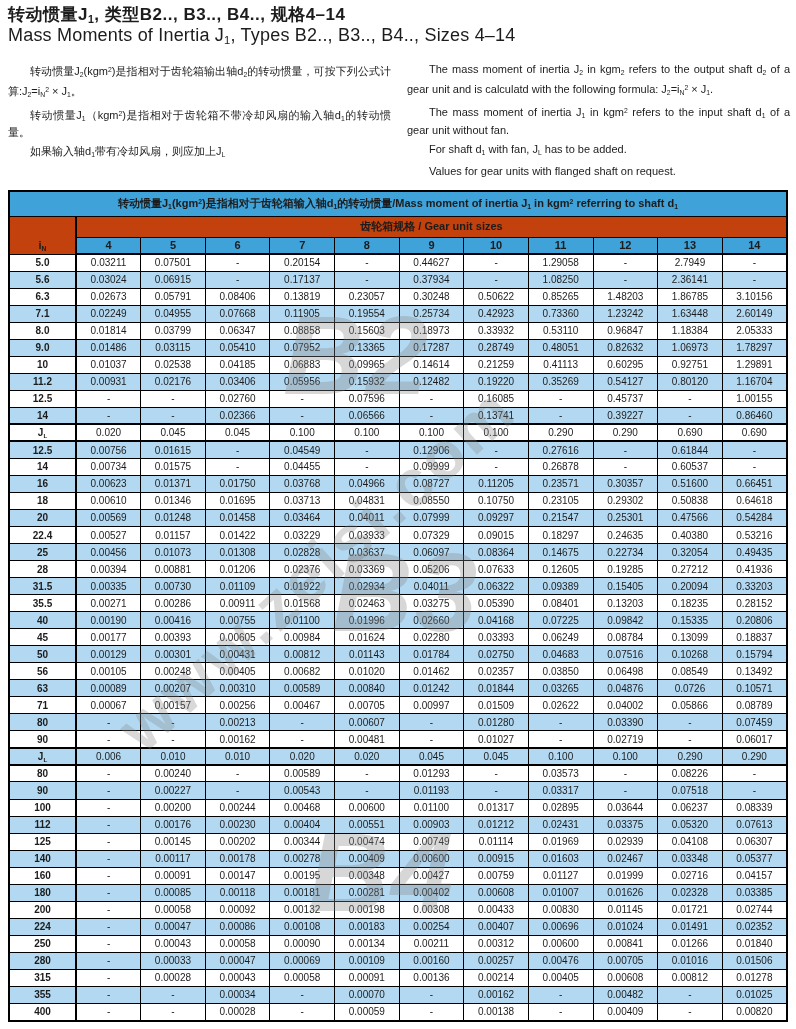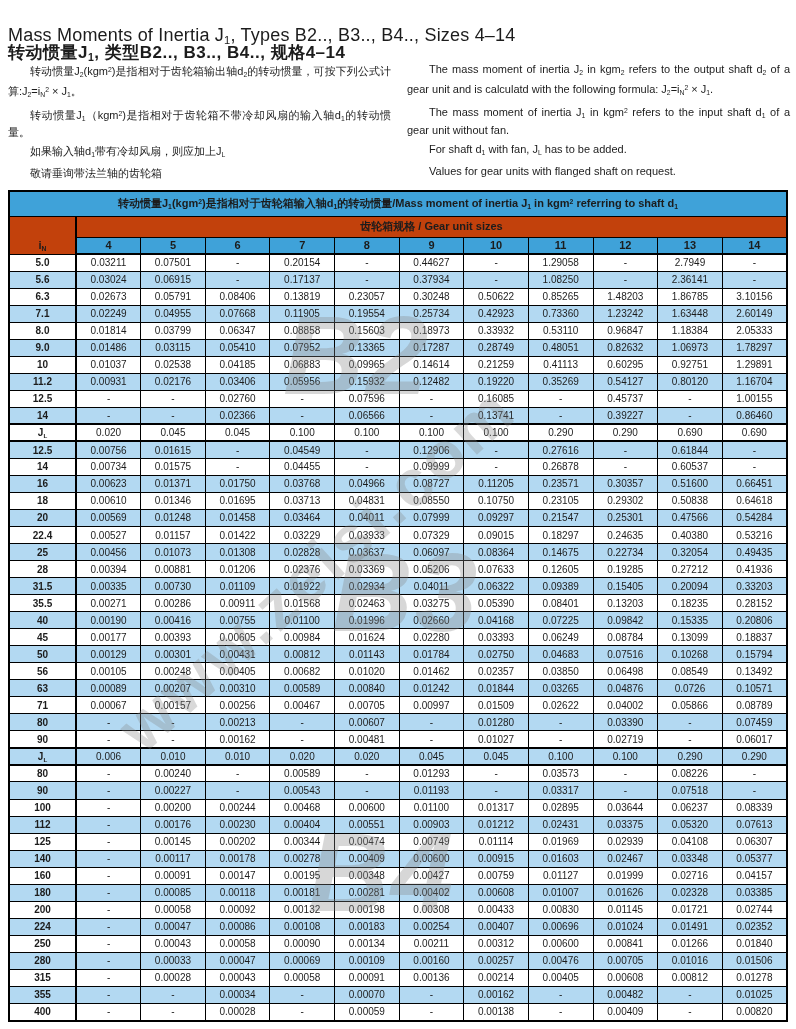--- a/index.html
+++ b/index.html
@@ -11,21 +11,20 @@
     position: relative;
     overflow: hidden;
   }
   sub { font-size: 0.62em; vertical-align: -0.25em; }
   sup { font-size: 0.62em; vertical-align: 0.45em; }
 
   .title-zh {
     position: absolute; left: 8px; top: 3px;
     font-size: 17px; font-weight: bold; letter-spacing: 0.5px;
     white-space: nowrap;
-    margin-top: 38px;
   }
   .title-en {
     position: absolute; left: 8px; top: 25px;
     font-size: 18px; font-weight: normal; letter-spacing: 0.2px;
     white-space: nowrap;
   }
 
   .intro { position: absolute; left: 8px; top: 62px; width: 782px; display: flex; gap: 16px; }
   .intro-col { width: 50%; font-size: 11px; line-height: 15px; text-align: justify; }
   .intro-col p { text-indent: 2em; margin-bottom: 4px; }
@@ -81,21 +80,20 @@
 <div>
 
   <div class="title-zh">转动惯量J<sub>1</sub>, 类型B2.., B3.., B4.., 规格4–14</div>
   <div class="title-en">Mass Moments of Inertia J<sub>1</sub>, Types B2.., B3.., B4.., Sizes 4–14</div>
 
   <div class="intro">
     <div class="intro-col">
       <p>转动惯量J<sub>2</sub>(kgm<sup>2</sup>)是指相对于齿轮箱输出轴d<sub>2</sub>的转动惯量，可按下列公式计算:J<sub>2</sub>=i<sub>N</sub><sup>2</sup> × J<sub>1</sub>。</p>
       <p>转动惯量J<sub>1</sub>（kgm<sup>2</sup>)是指相对于齿轮箱不带冷却风扇的输入轴d<sub>1</sub>的转动惯量。</p>
       <p>如果输入轴d<sub>1</sub>带有冷却风扇，则应加上J<sub>L</sub></p>
-      <p>敬请垂询带法兰轴的齿轮箱</p>
     </div>
     <div class="intro-col">
       <p>The mass moment of inertia J<sub>2</sub> in kgm<sub>2</sub> refers to the output shaft d<sub>2</sub> of a gear unit and is calculatd with the following formula: J<sub>2</sub>=i<sub>N</sub><sup>2</sup> × J<sub>1</sub>.</p>
       <p>The mass moment of inertia J<sub>1</sub> in kgm<sup>2</sup> refers to the input shaft d<sub>1</sub> of a gear unit without fan.</p>
       <p>For shaft d<sub>1</sub> with fan, J<sub>L</sub> has to be added.</p>
       <p>Values for gear units with flanged shaft on request.</p>
     </div>
   </div>
 
   <table class="inertia">

